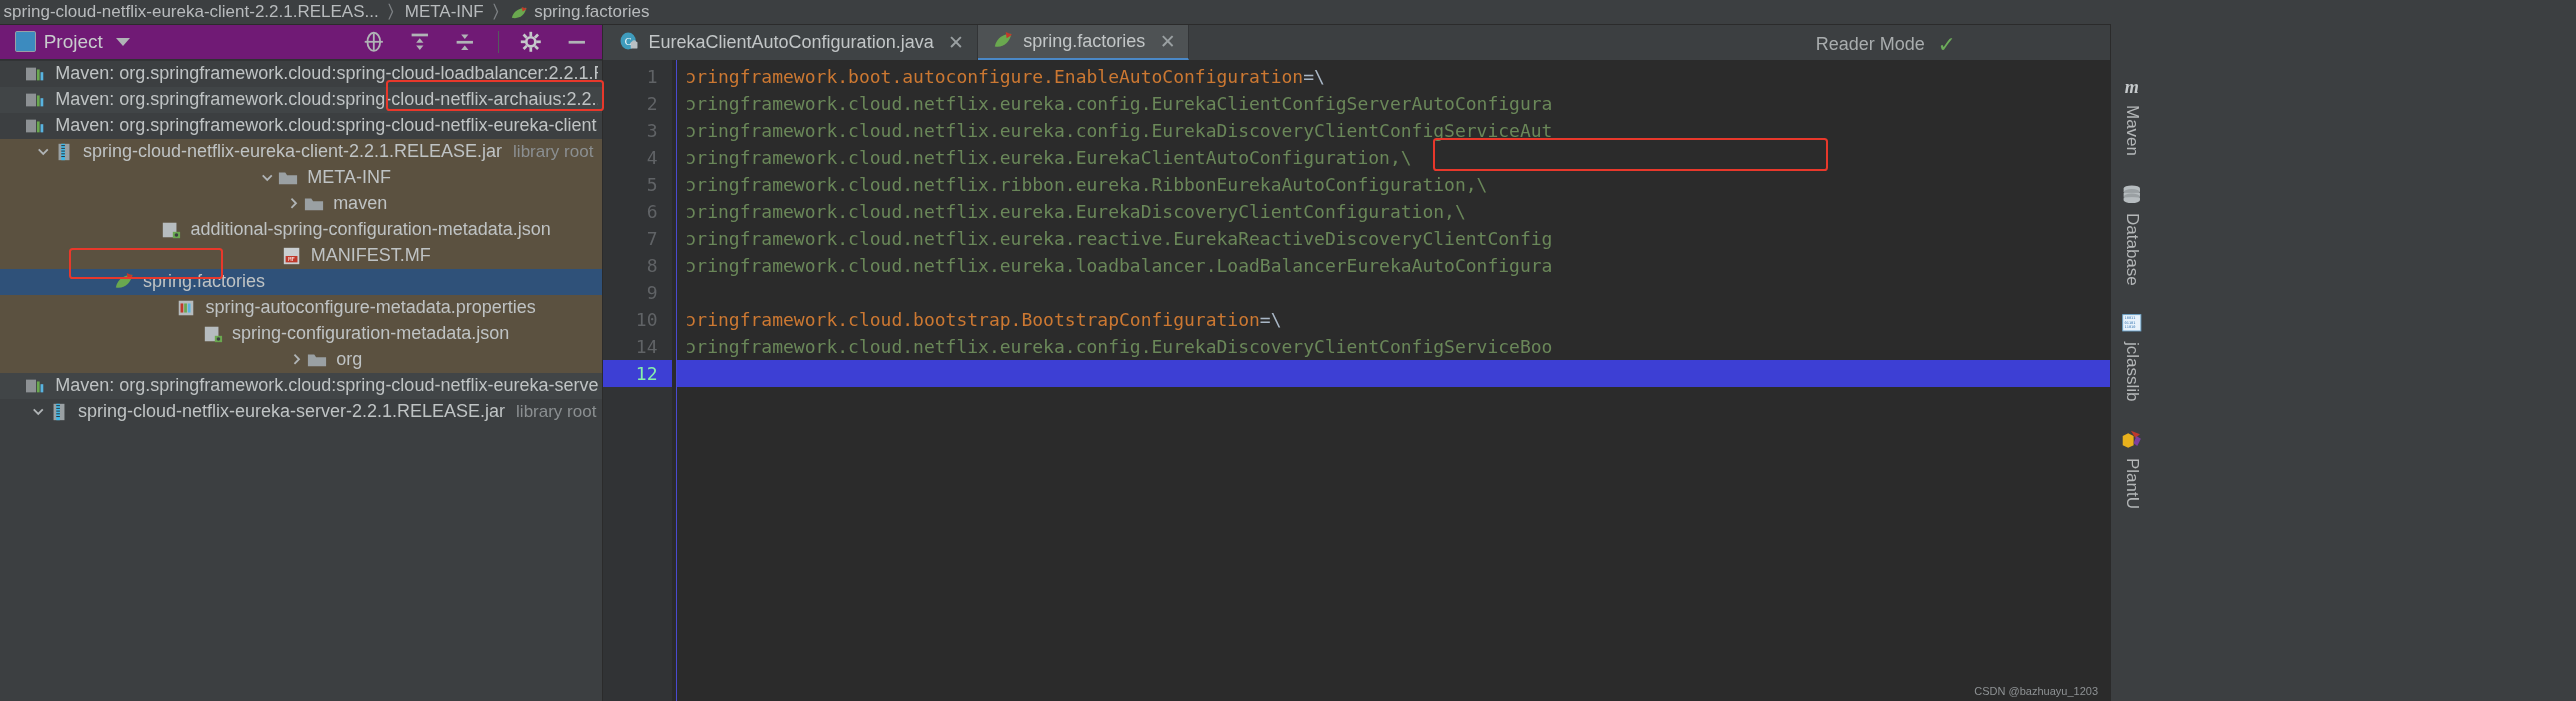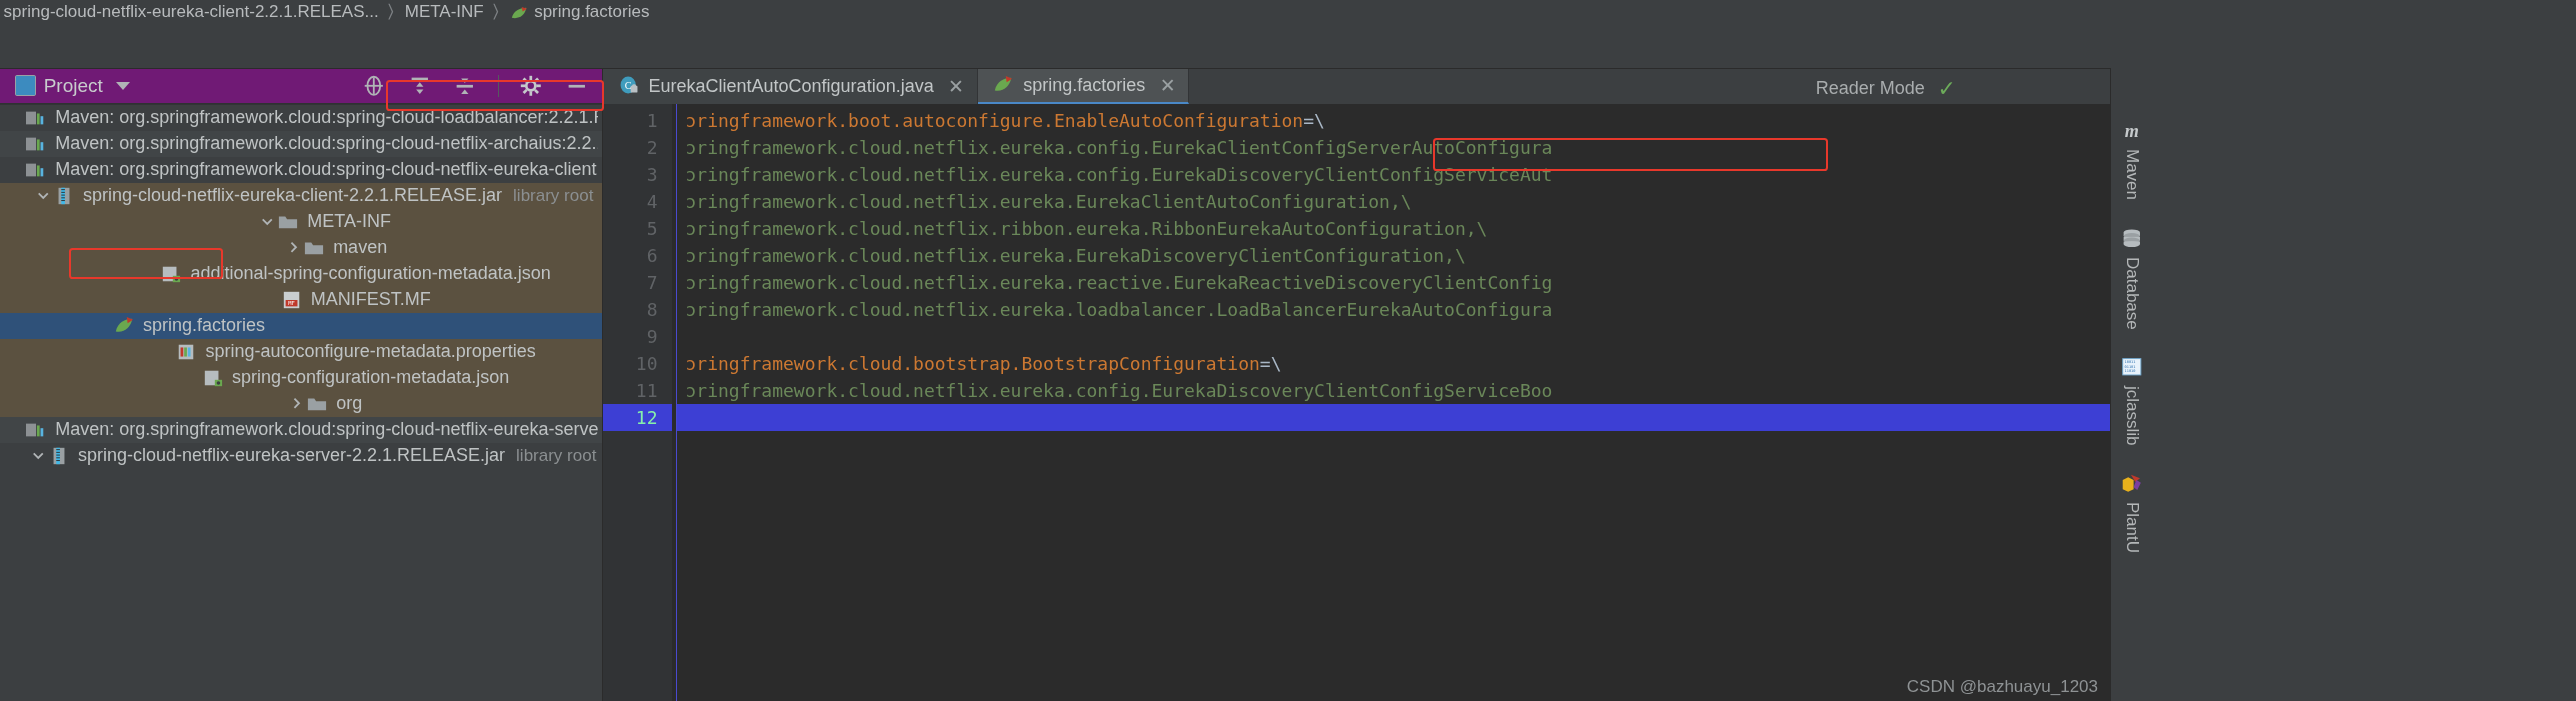--- a/index.html
+++ b/index.html
@@ -2,21 +2,21 @@
 <html style="font-size:14.5px"><head>
 <meta charset="utf-8">
 <style>
   * { box-sizing: border-box; margin: 0; padding: 0; }
   html, body {
     width: 2576px; height: 701px;
     background: #3c3f41;
     font-family: "Liberation Sans", sans-serif;
     overflow: hidden;
   }
-  .app { position: relative; width: 2152px; height: 701px; display: flex; flex-direction: column; gap: 44px; }
+  .app { position: relative; width: 2152px; height: 701px; display: flex; flex-direction: column; }
 
   
   .breadcrumb-bar {
     height: 23.6px; min-height: 23.6px;
     background: #3c3f41;
     display: flex; align-items: center;
     padding-left: 3.6px;
     color: #b4b7b8;
     font-size: 17px;
     overflow: hidden;
@@ -173,21 +173,21 @@
     cursor: pointer;
   }
   .vtool-label {
     writing-mode: vertical-rl;
     color: #b4b7b8; font-size: 17px; white-space: nowrap;
   }
   .vtool-ico { width: 23.6px; height: 23.6px; display: flex; align-items: center; justify-content: center; }
 
   .watermark {
     position: absolute; right: 54px; bottom: 3.6px;
-    color: #8e9294; font-size: 17px; z-index: 50;
+    color: #8e9294; font-size: 11px; z-index: 50;
     font-family: "Liberation Sans", sans-serif;
   }
 </style>
 </head>
 <body>
 
 <div class="app">
 
   <div class="breadcrumb-bar">
     <span class="crumb">
@@ -501,21 +501,21 @@
             <div class="gline">1</div>
             <div class="gline">2</div>
             <div class="gline">3</div>
             <div class="gline">4</div>
             <div class="gline">5</div>
             <div class="gline">6</div>
             <div class="gline">7</div>
             <div class="gline">8</div>
             <div class="gline">9</div>
             <div class="gline">10</div>
-            <div class="gline">11</div>
+            <div class="gline">14</div>
             <div class="gline cur">12</div>
           </div>
         <div class="strip"></div>
         <div class="code" id="code">
             <div class="cline"><span class="k-key">ɔringframework.boot.autoconfigure.EnableAutoConfiguration</span><span class="k-op">=\</span></div>
             <div class="cline"><span class="k-val">ɔringframework.cloud.netflix.eureka.config.EurekaClientConfigServerAutoConfigura</span></div>
             <div class="cline"><span class="k-val">ɔringframework.cloud.netflix.eureka.config.EurekaDiscoveryClientConfigServiceAut</span></div>
             <div class="cline"><span class="k-val">ɔringframework.cloud.netflix.eureka.EurekaClientAutoConfiguration,\</span></div>
             <div class="cline"><span class="k-val">ɔringframework.cloud.netflix.ribbon.eureka.RibbonEurekaAutoConfiguration,\</span></div>
             <div class="cline"><span class="k-val">ɔringframework.cloud.netflix.eureka.EurekaDiscoveryClientConfiguration,\</span></div>

